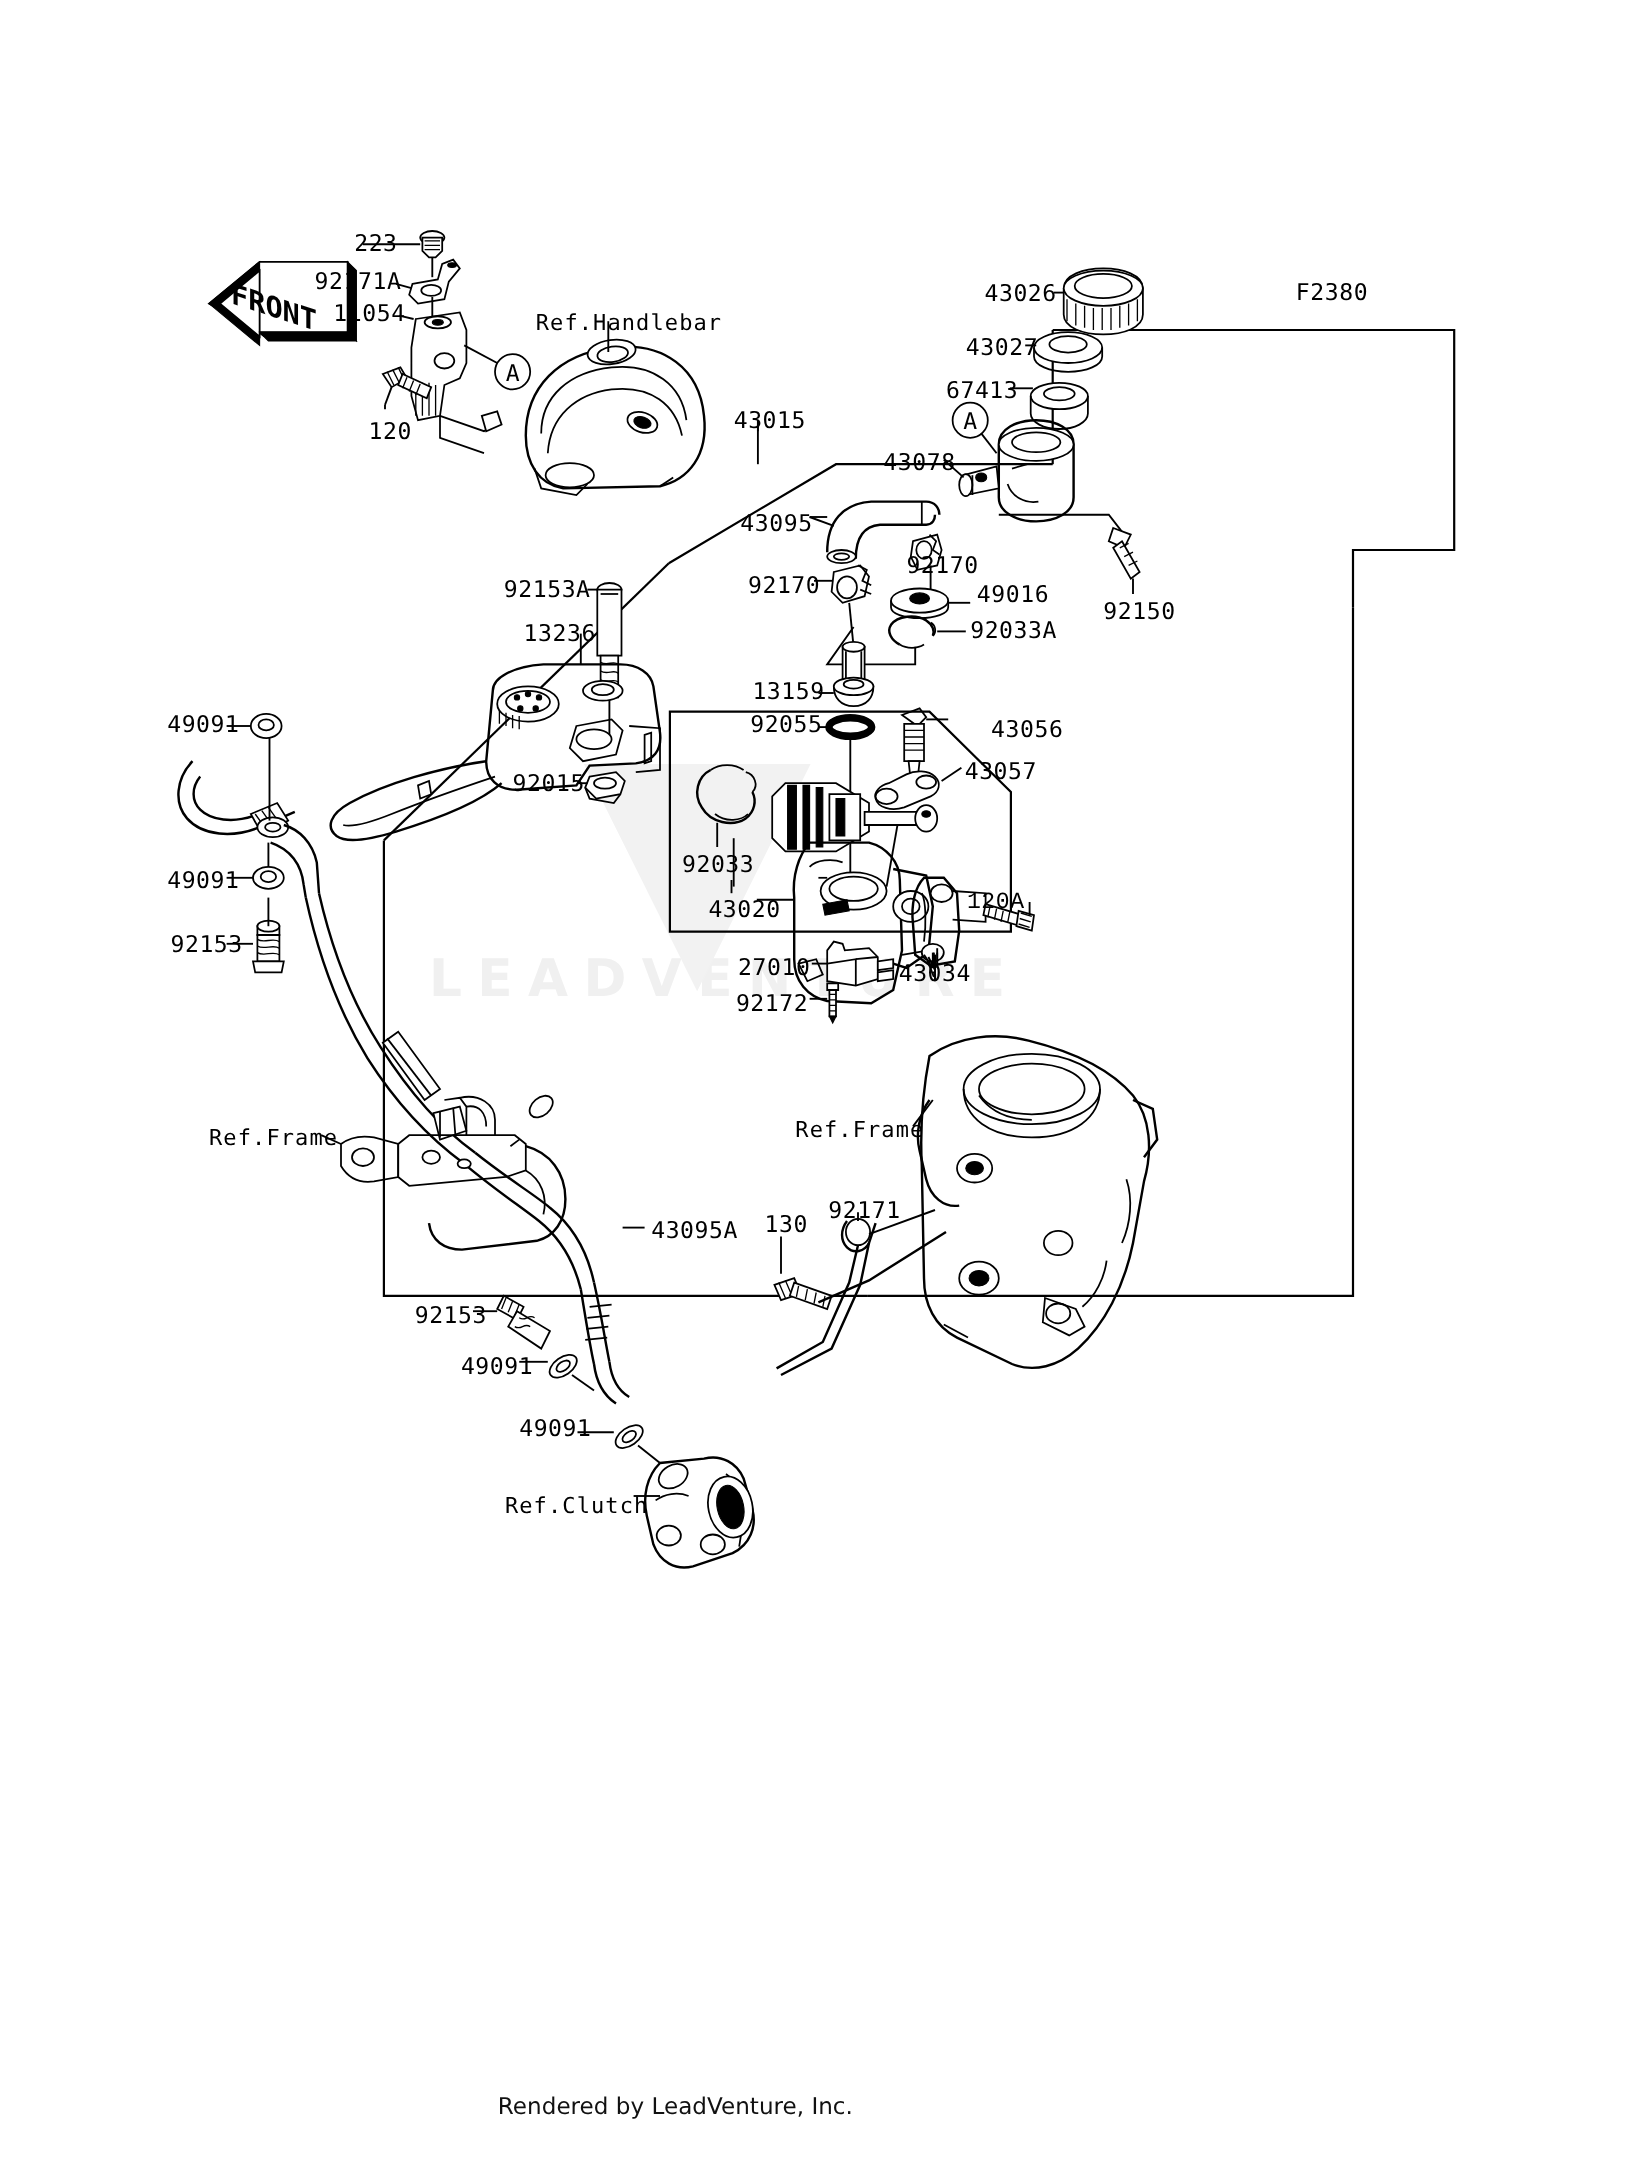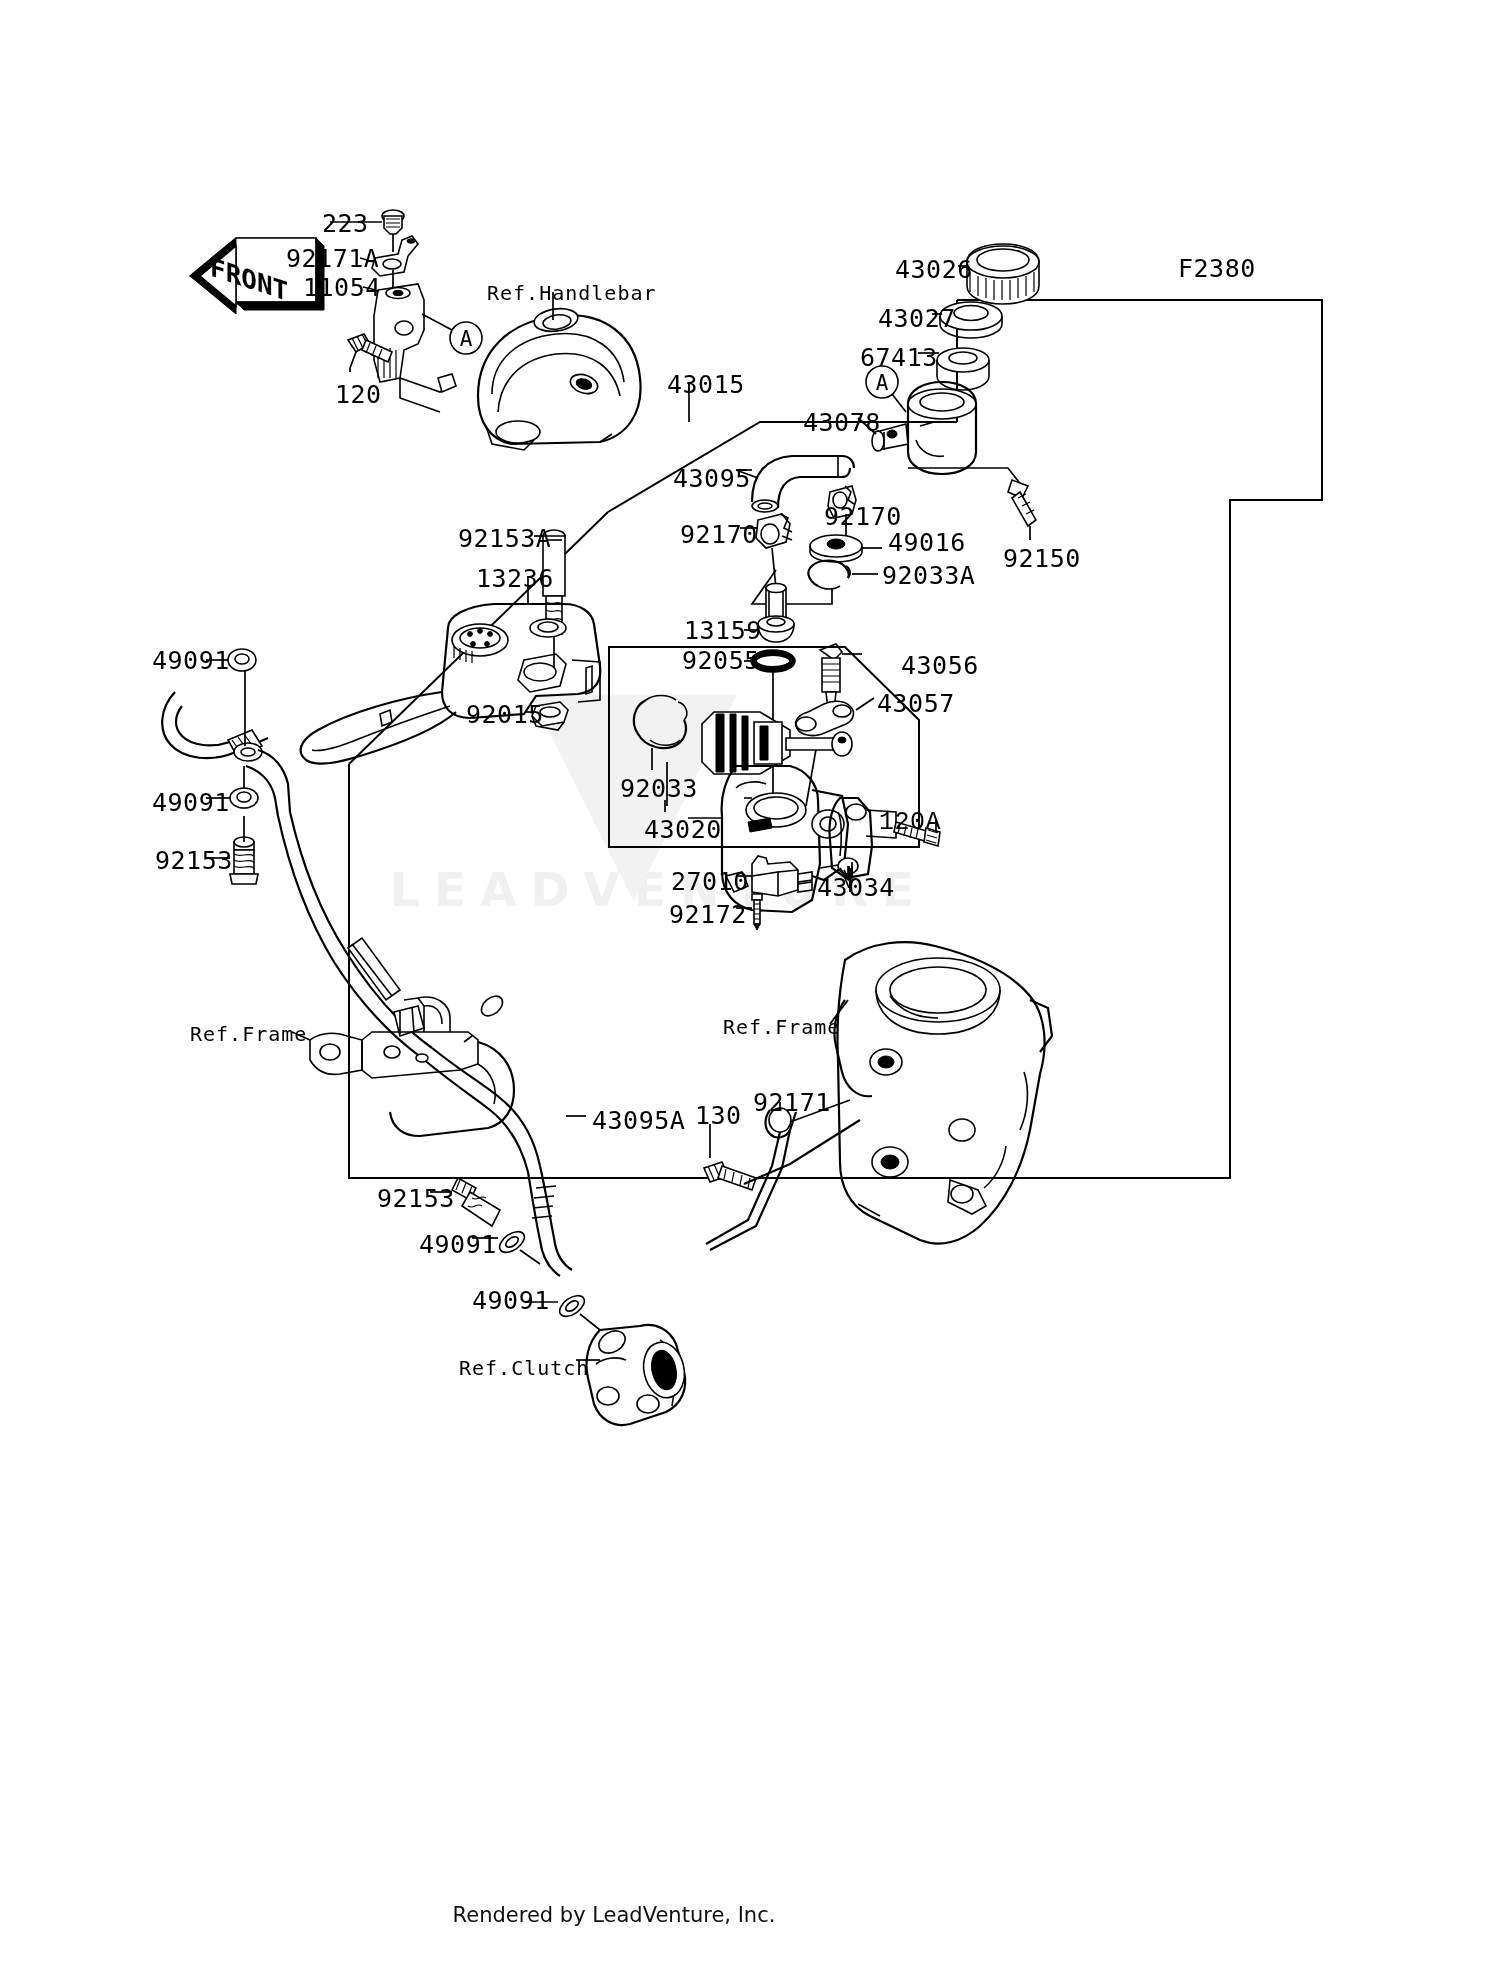--- a/index.html
+++ b/index.html
@@ -18,21 +18,21 @@
   #diagram-svg {
     position: absolute;
     left: 0;
     top: 0;
     width: 1500px;
     height: 1962px;
   }
   .lbl {
     position: absolute;
     font-family: "DejaVu Sans Mono", monospace;
-    font-size: 25px;
+    font-size: 21px;
     letter-spacing: 0.5px;
     color: #000000;
     white-space: nowrap;
     line-height: 1;
   }
   .lbl.ref {
     font-size: 20px;
     letter-spacing: 1px;
   }
   .footer {

